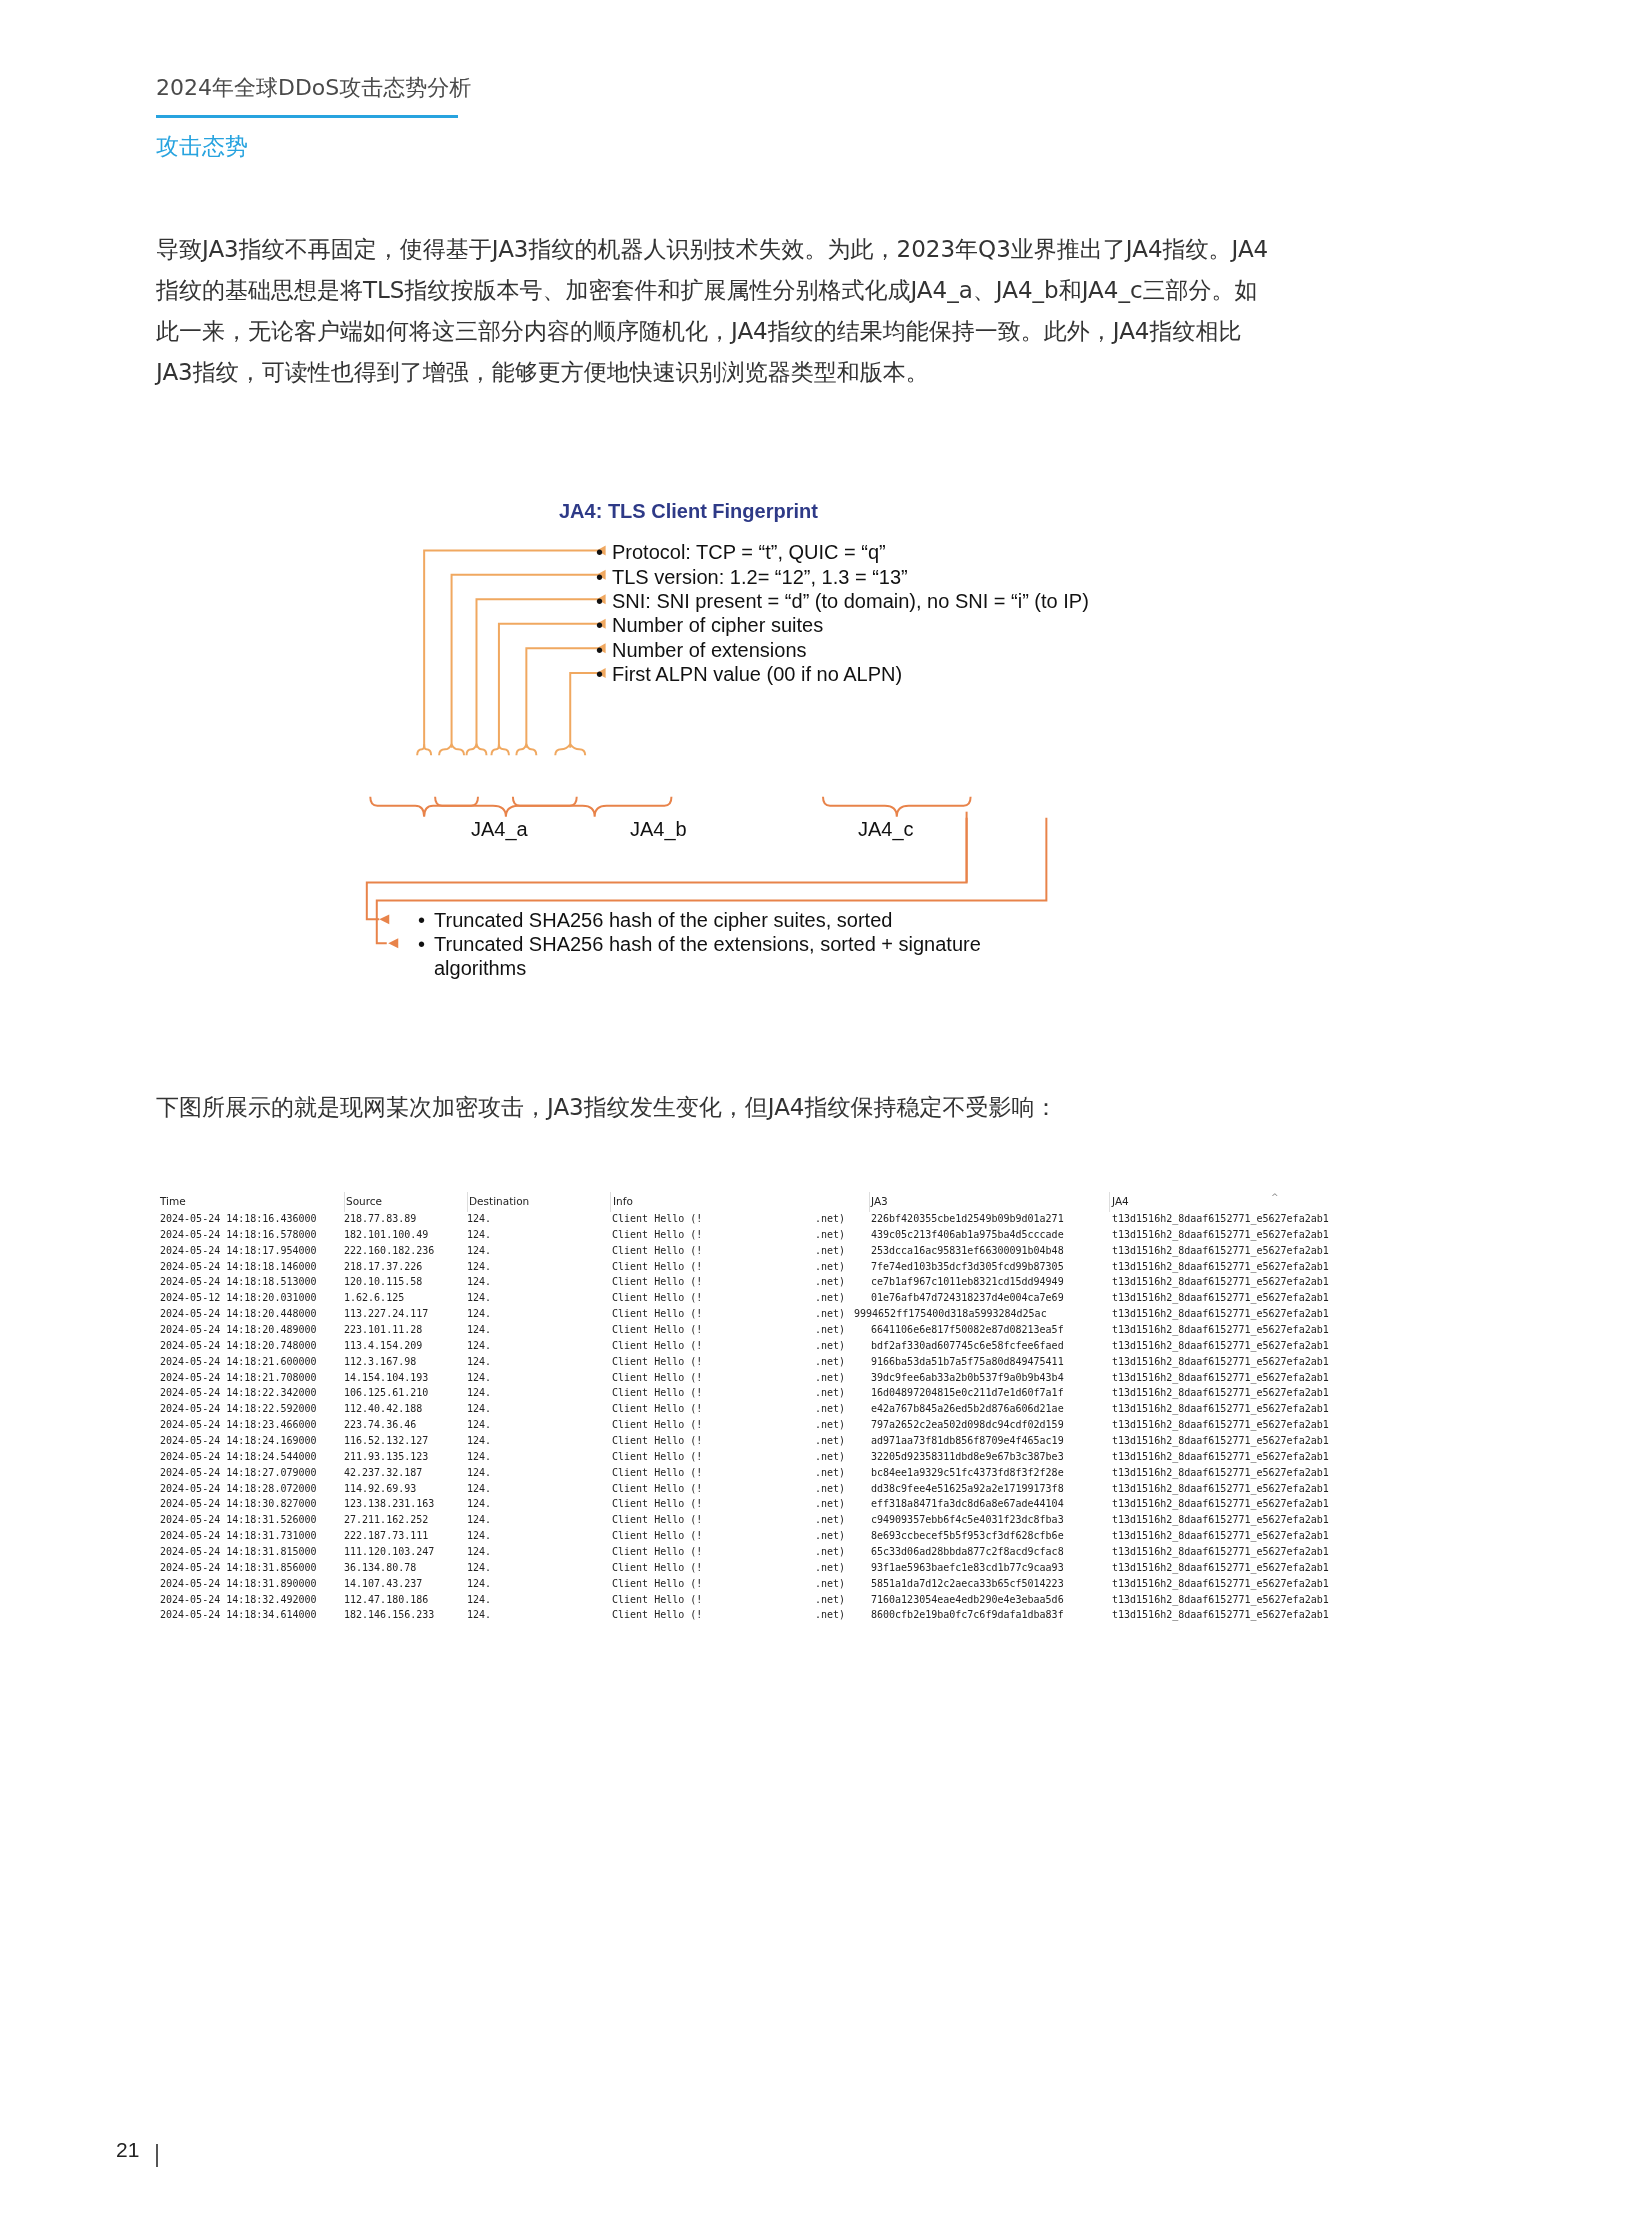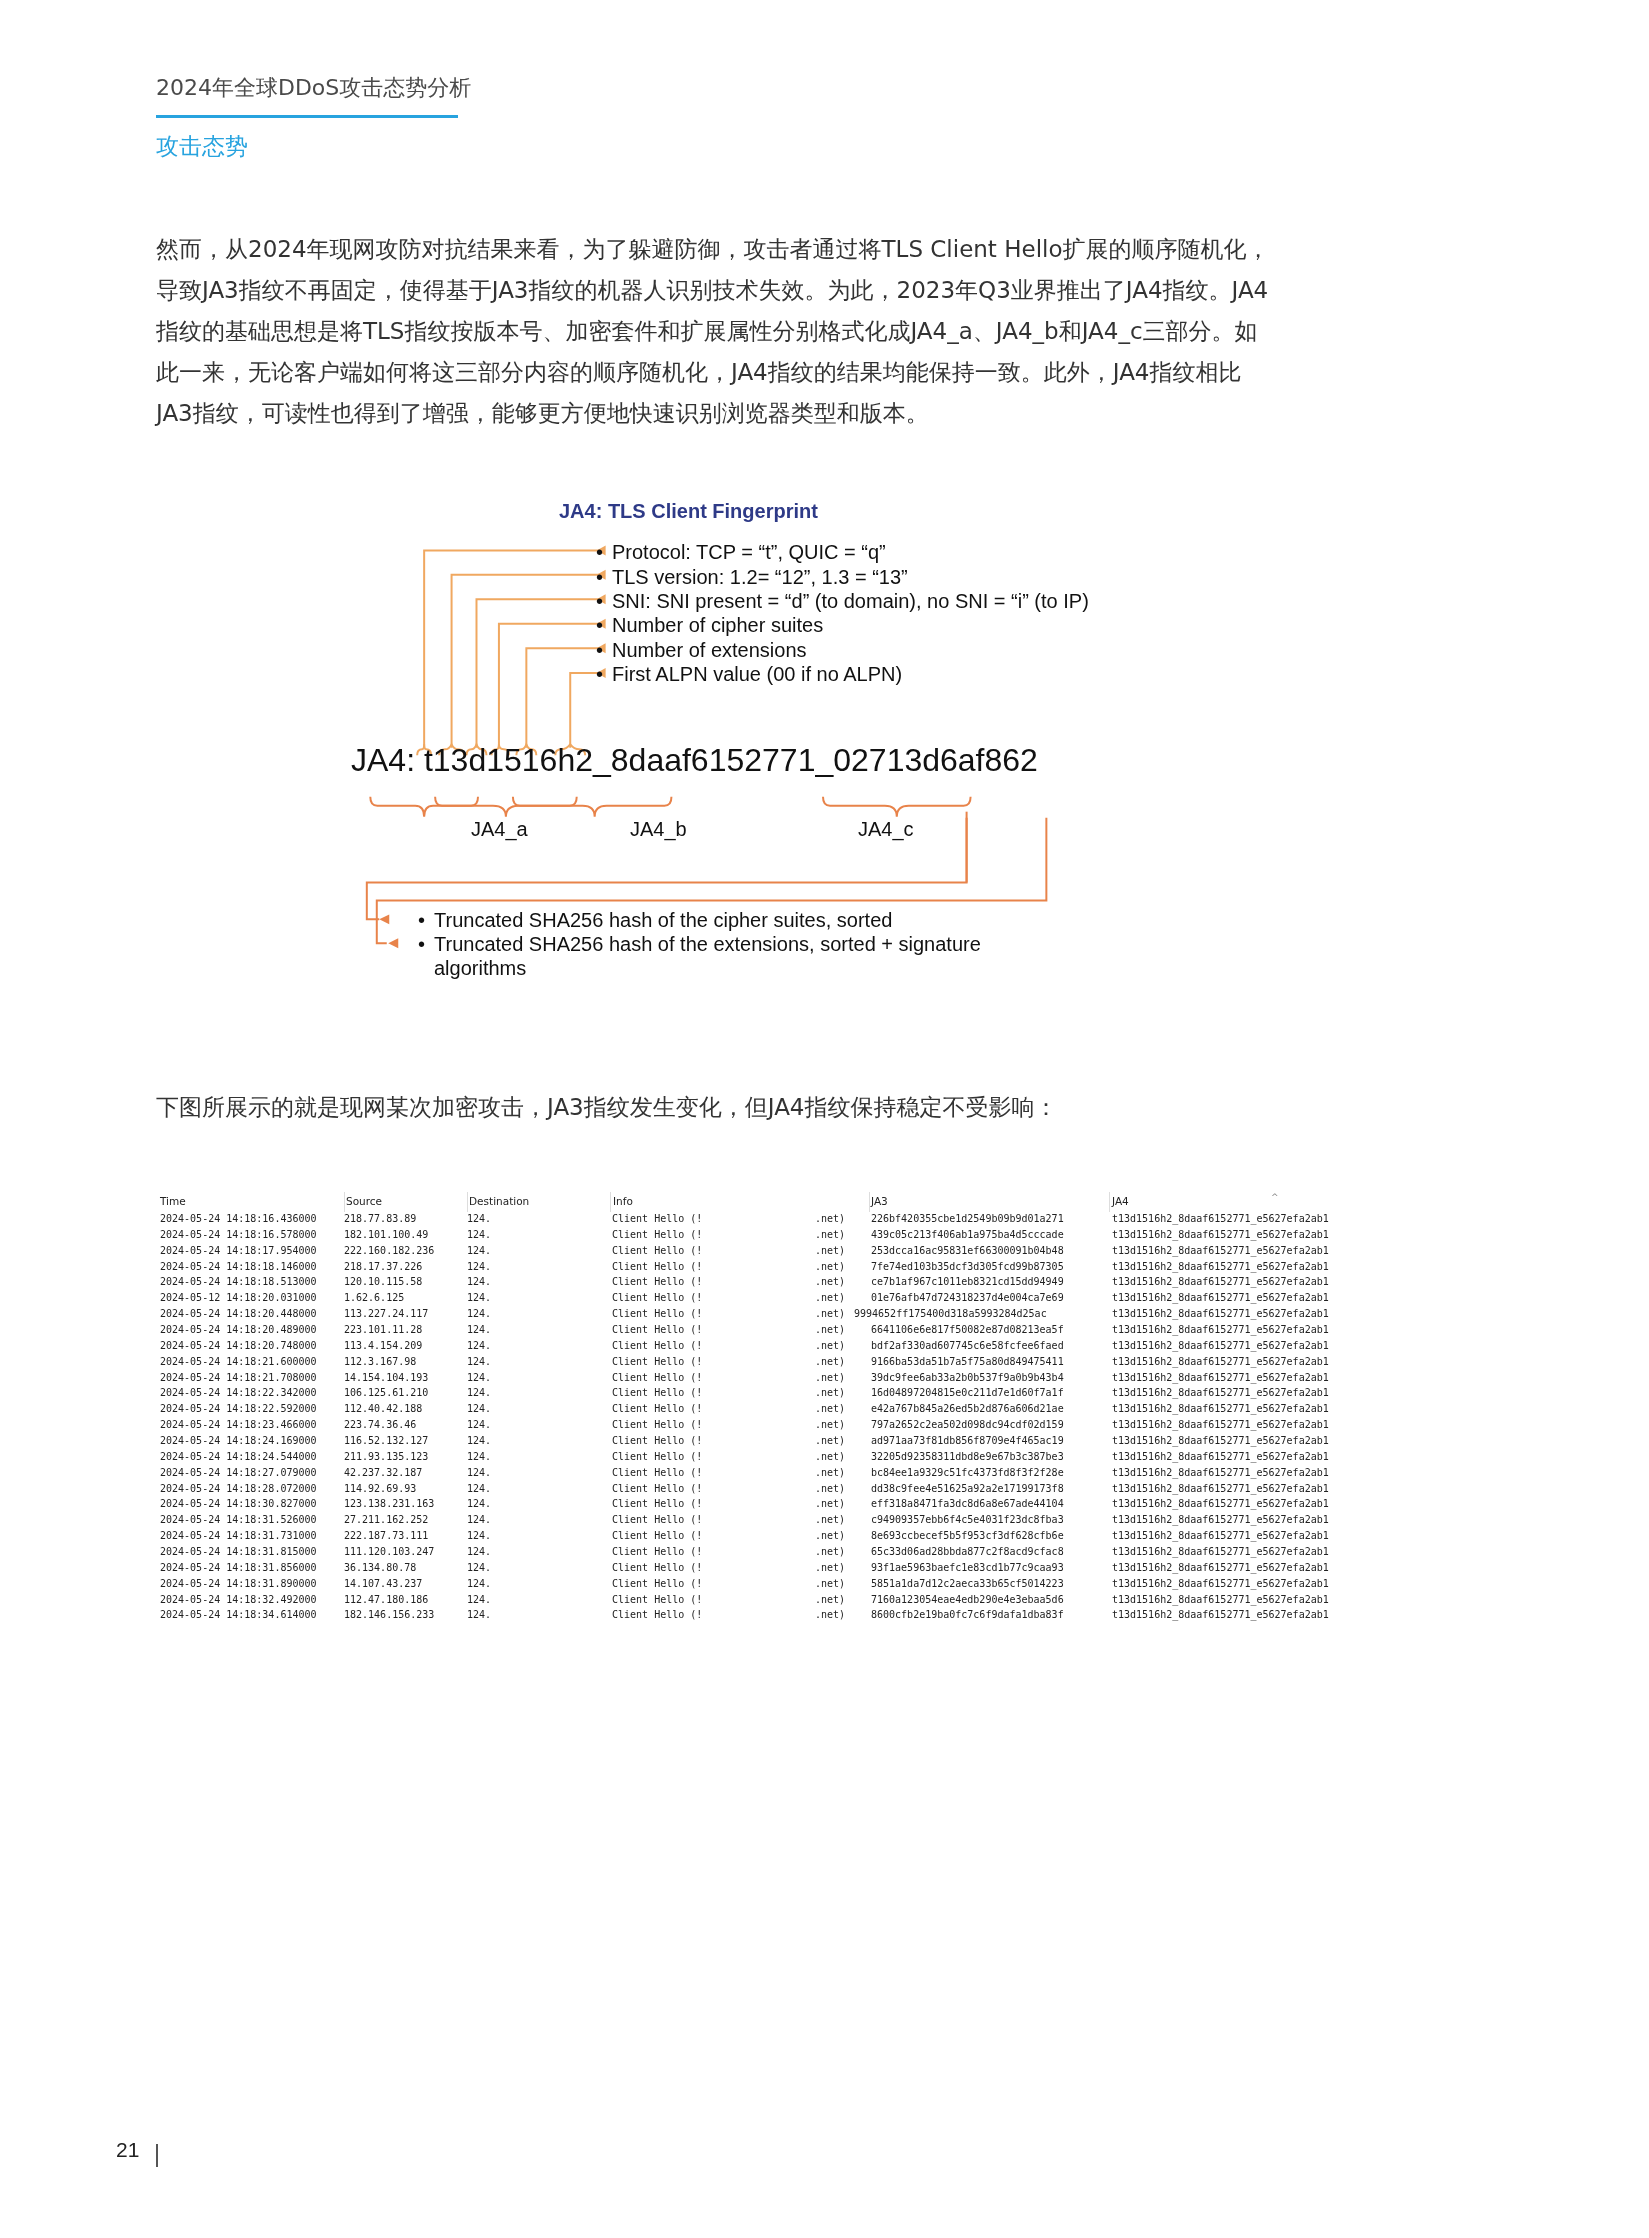--- a/index.html
+++ b/index.html
@@ -29,21 +29,20 @@
   .pagebar{position:absolute;left:156px;top:2144px;width:2px;height:23px;background:#555;}
 </style>
 </head>
 <body>
 
 <div class="hdr-title">2024年全球DDoS攻击态势分析</div>
 <div class="hdr-rule"></div>
 <div class="section">攻击态势</div>
 
 <div class="para">
-  <p>然而，从2024年现网攻防对抗结果来看，为了躲避防御，攻击者通过将TLS Client Hello扩展的顺序随机化，</p>
   <p>导致JA3指纹不再固定，使得基于JA3指纹的机器人识别技术失效。为此，2023年Q3业界推出了JA4指纹。JA4</p>
   <p>指纹的基础思想是将TLS指纹按版本号、加密套件和扩展属性分别格式化成JA4_a、JA4_b和JA4_c三部分。如</p>
   <p>此一来，无论客户端如何将这三部分内容的顺序随机化，JA4指纹的结果均能保持一致。此外，JA4指纹相比</p>
   <p>JA3指纹，可读性也得到了增强，能够更方便地快速识别浏览器类型和版本。</p>
 </div>
 
 <div class="fig">
   <svg width="1650" height="1047" viewBox="0 0 3308 2100">
     <g fill="none" stroke="#f0a860" stroke-width="4">
 
@@ -117,21 +116,20 @@
   </svg>
 
   <div class="fig-title">JA4: TLS Client Fingerprint</div>
   <div class="bul" style="top:541px">Protocol: TCP = “t”, QUIC = “q”</div>
   <div class="bul" style="top:566px">TLS version: 1.2= “12”, 1.3 = “13”</div>
   <div class="bul" style="top:590px">SNI: SNI present = “d” (to domain), no SNI = “i” (to IP)</div>
   <div class="bul" style="top:614px">Number of cipher suites</div>
   <div class="bul" style="top:639px">Number of extensions</div>
   <div class="bul" style="top:663px">First ALPN value (00 if no ALPN)</div>
 
-  <div class="ja4">JA4: t13d1516h2_8daaf6152771_02713d6af862</div>
 
   <div class="lbl" style="left:471px;top:818px">JA4_a</div>
   <div class="lbl" style="left:630px;top:818px">JA4_b</div>
   <div class="lbl" style="left:858px;top:818px">JA4_c</div>
 
   <div class="bul2 b" style="top:908px">Truncated SHA256 hash of the cipher suites, sorted</div>
   <div class="bul2 b" style="top:932px">Truncated SHA256 hash of the extensions, sorted + signature</div>
   <div class="bul2" style="top:956px">algorithms</div>
 </div>
 

